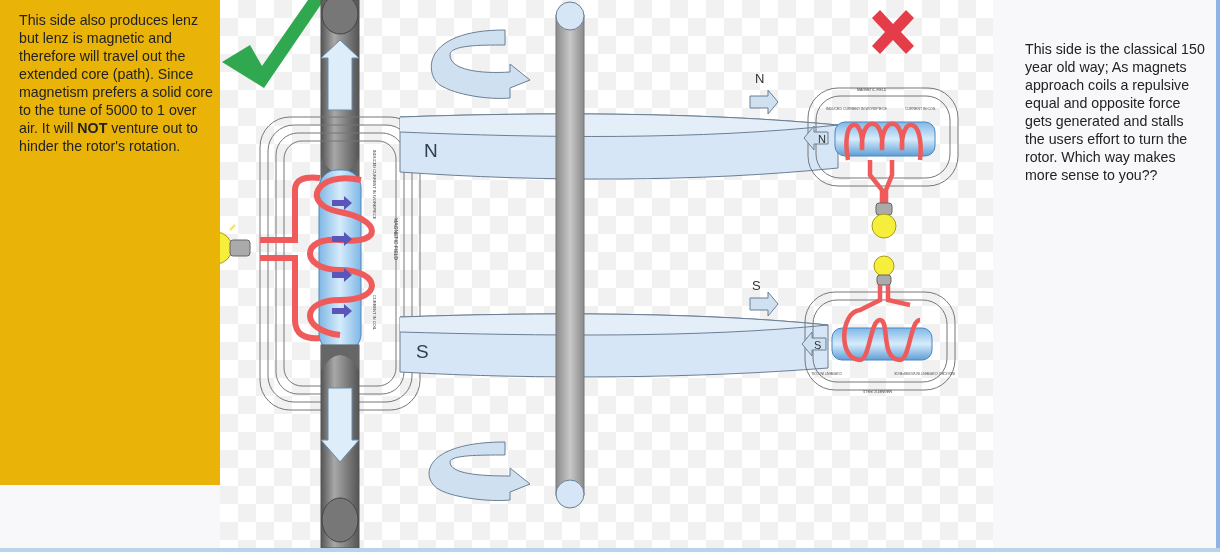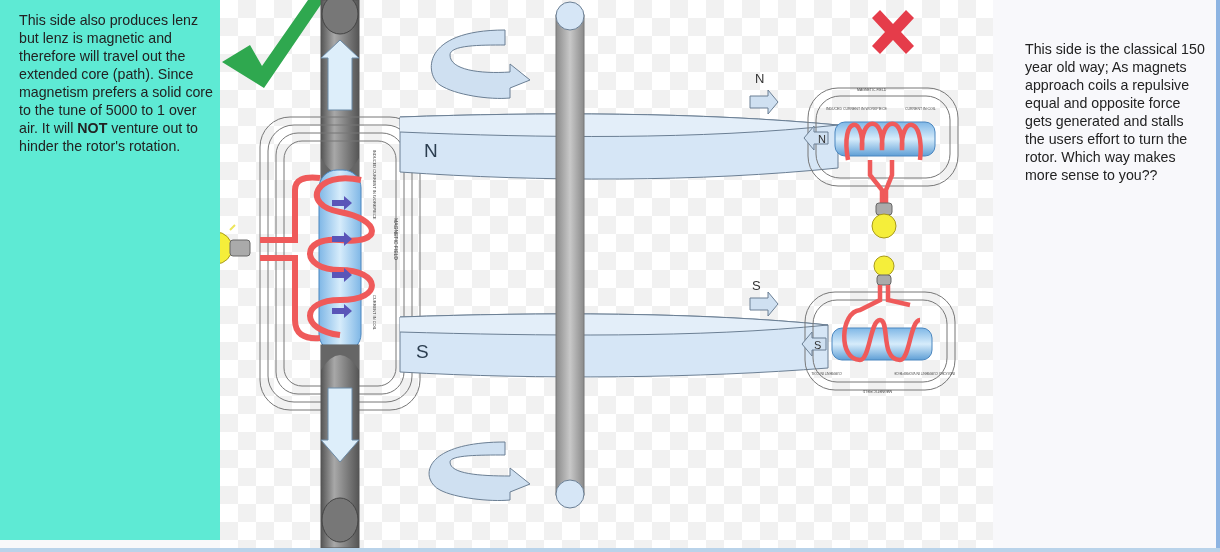--- a/index.html
+++ b/index.html
@@ -1,17 +1,17 @@
 <!DOCTYPE html>
 <html><head>
 <meta charset="utf-8">
 <style>
   html,body{margin:0;padding:0;}
   body{width:1220px;height:552px;overflow:hidden;background:#f8f8fa;font-family:"Liberation Sans",sans-serif;position:relative;}
-  .left-note{position:absolute;left:0;top:0;width:220px;height:540px;background:#5eead4;}
+  .left-note{position:absolute;left:0;top:0;width:220px;height:485px;background:#eab308;}
   .right-note{position:absolute;left:993px;top:0;width:223px;height:548px;background:#f8f8fb;}
   .right-edge{position:absolute;left:1216px;top:0;width:4px;height:552px;background:#8db4e2;}
   .bottom-edge{position:absolute;left:0;top:548px;width:1220px;height:4px;background:#b9d3ea;}
   .note-text{position:absolute;font-size:14.2px;line-height:18px;color:#222;}
   .note-text b{font-weight:bold;}
   #note-left{left:19px;top:11px;width:195px;}
   #note-right{left:1025px;top:24px;width:180px;}
   .canvas{position:absolute;left:220px;top:0;width:773px;height:548px;
     background-color:#fff;
     background-image:linear-gradient(45deg,#f1f1f1 25%,transparent 25%,transparent 75%,#f1f1f1 75%),

